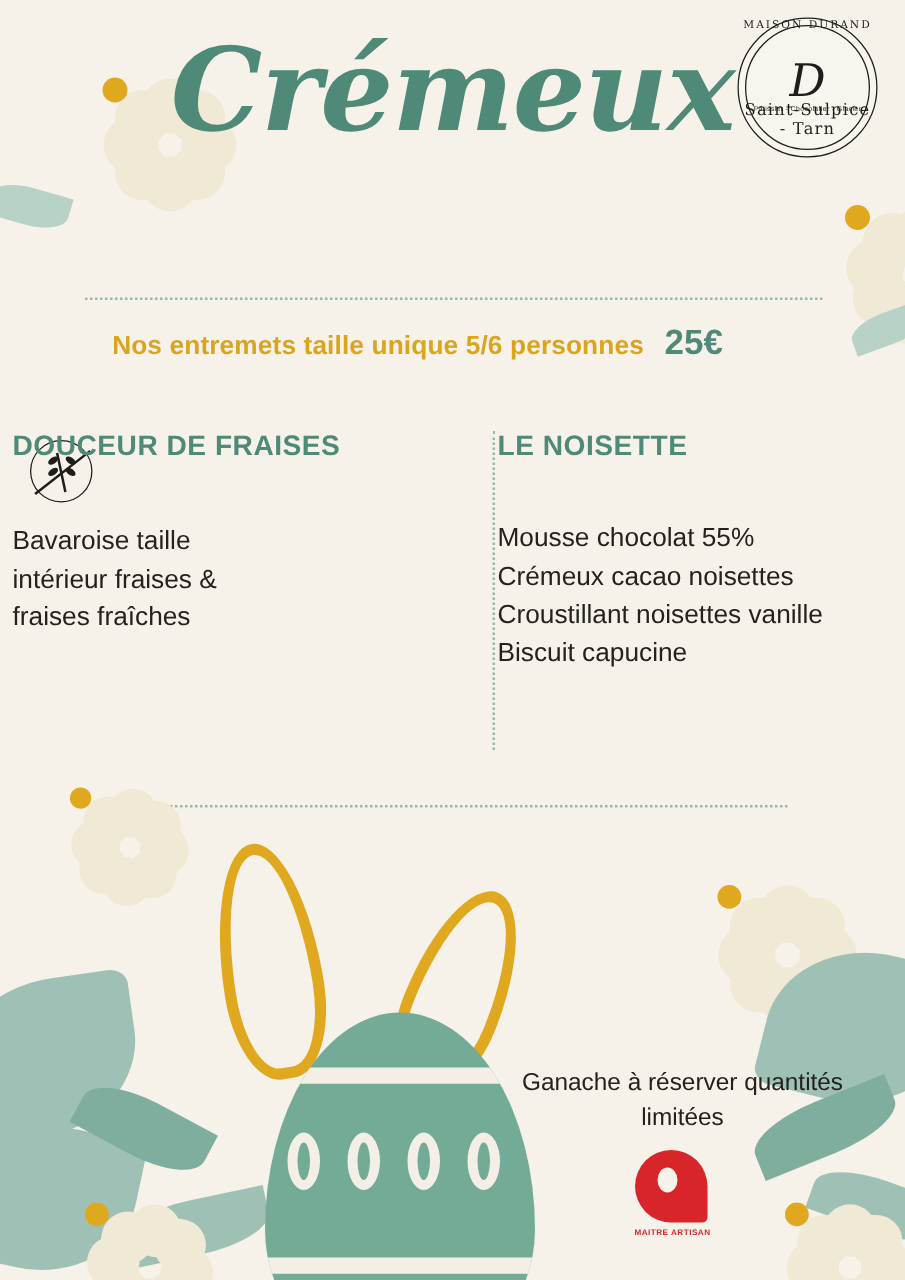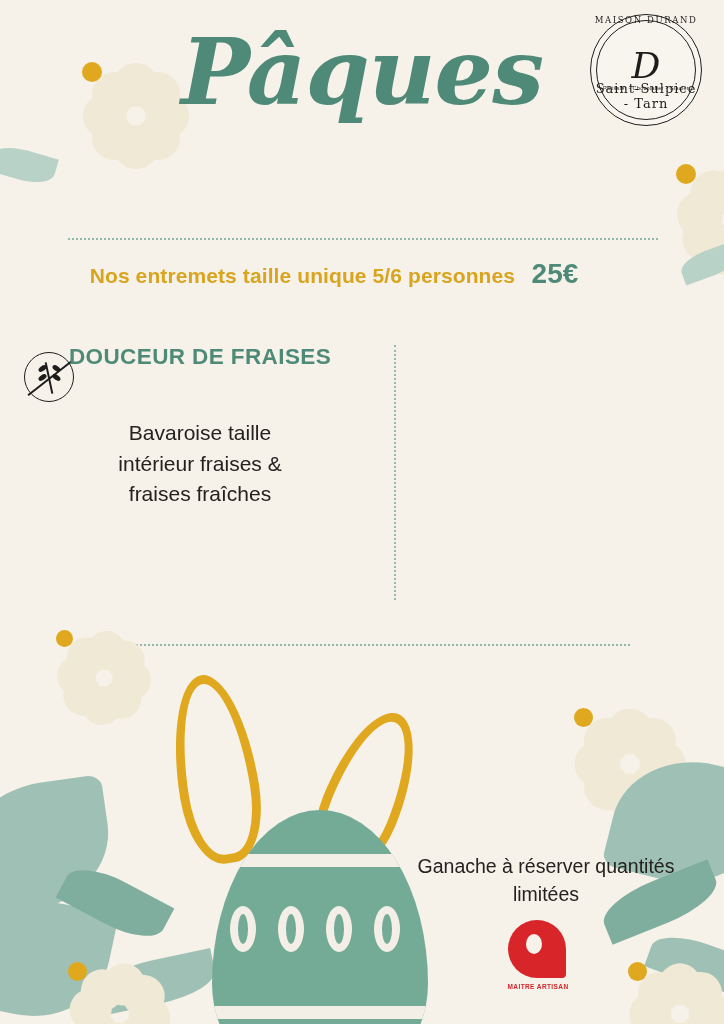--- a/index.html
+++ b/index.html
@@ -164,21 +164,21 @@
     letter-spacing: .1px;
   }
   .price-row .price {
     font-size: 28px;
     font-weight: bold;
     color: #4e8a77;
     margin-left: 12px;
   }
 
   
-  .cake { position: absolute; text-align: center; color: #1d1d1b; }
+  .cake { position: absolute; text-align: left; color: #1d1d1b; }
   .cake .name {
     font-size: 22.5px;
     font-weight: bold;
     color: #4e8a77;
     letter-spacing: .4px;
     white-space: nowrap;
   }
   .cake .lines {
     margin-top: 48px;
     font-size: 21px;
@@ -348,21 +348,21 @@
 
     <div class="petal" style="left:50%; top:50%; transform: rotate(235deg);"></div>
     <div class="petal" style="left:50%; top:50%; transform: rotate(280deg);"></div>
     <div class="petal" style="left:50%; top:50%; transform: rotate(325deg);"></div>
     <div class="core" style="left:36px; top:36px; width:20px; height:20px;"></div>
   </div>
 
   <div class="leaf pale" style="left:-10px; top:150px; width:66px; height:30px; transform: rotate(16deg);"></div>
   <div class="leaf pale" style="left:680px; top:250px; width:60px; height:26px; transform: rotate(-20deg);"></div>
 
-  <div class="title">Pâques</div>
+  <div class="title">Crémeux</div>
 
   <div class="stamp">
     <div class="inner-ring"></div>
     <div class="brand-top">MAISON DURAND</div>
     <div class="mono">D</div>
     <div class="roles">Pâtissier - Chocolatier - Glacier</div>
     <div class="brand-bottom">Saint-Sulpice - Tarn</div>
   </div>
 
   <div class="dots dots-top"></div>
@@ -385,20 +385,29 @@
 
   <div class="cake cake-left">
     <div class="name">DOUCEUR DE FRAISES</div>
     <div class="lines">
       <div>Bavaroise taille</div>
       <div>intérieur fraises &amp;</div>
       <div>fraises fraîches</div>
     </div>
   </div>
 
+  <div class="cake cake-right">
+    <div class="name">LE NOISETTE</div>
+    <div class="lines">
+      <div>Mousse chocolat 55%</div>
+      <div>Crémeux cacao noisettes</div>
+      <div>Croustillant noisettes vanille</div>
+      <div>Biscuit capucine</div>
+    </div>
+  </div>
 
   <div class="flower cream" style="left:26px; top:600px; width:78px; height:78px;">
     <div class="petal" style="left:50%; top:50%; transform: rotate(5deg);"></div>
     <div class="petal" style="left:50%; top:50%; transform: rotate(50deg);"></div>
     <div class="petal" style="left:50%; top:50%; transform: rotate(95deg);"></div>
     <div class="petal" style="left:50%; top:50%; transform: rotate(140deg);"></div>
     <div class="petal" style="left:50%; top:50%; transform: rotate(185deg);"></div>
     <div class="petal" style="left:50%; top:50%; transform: rotate(230deg);"></div>
     <div class="petal" style="left:50%; top:50%; transform: rotate(275deg);"></div>
     <div class="petal" style="left:50%; top:50%; transform: rotate(320deg);"></div>

